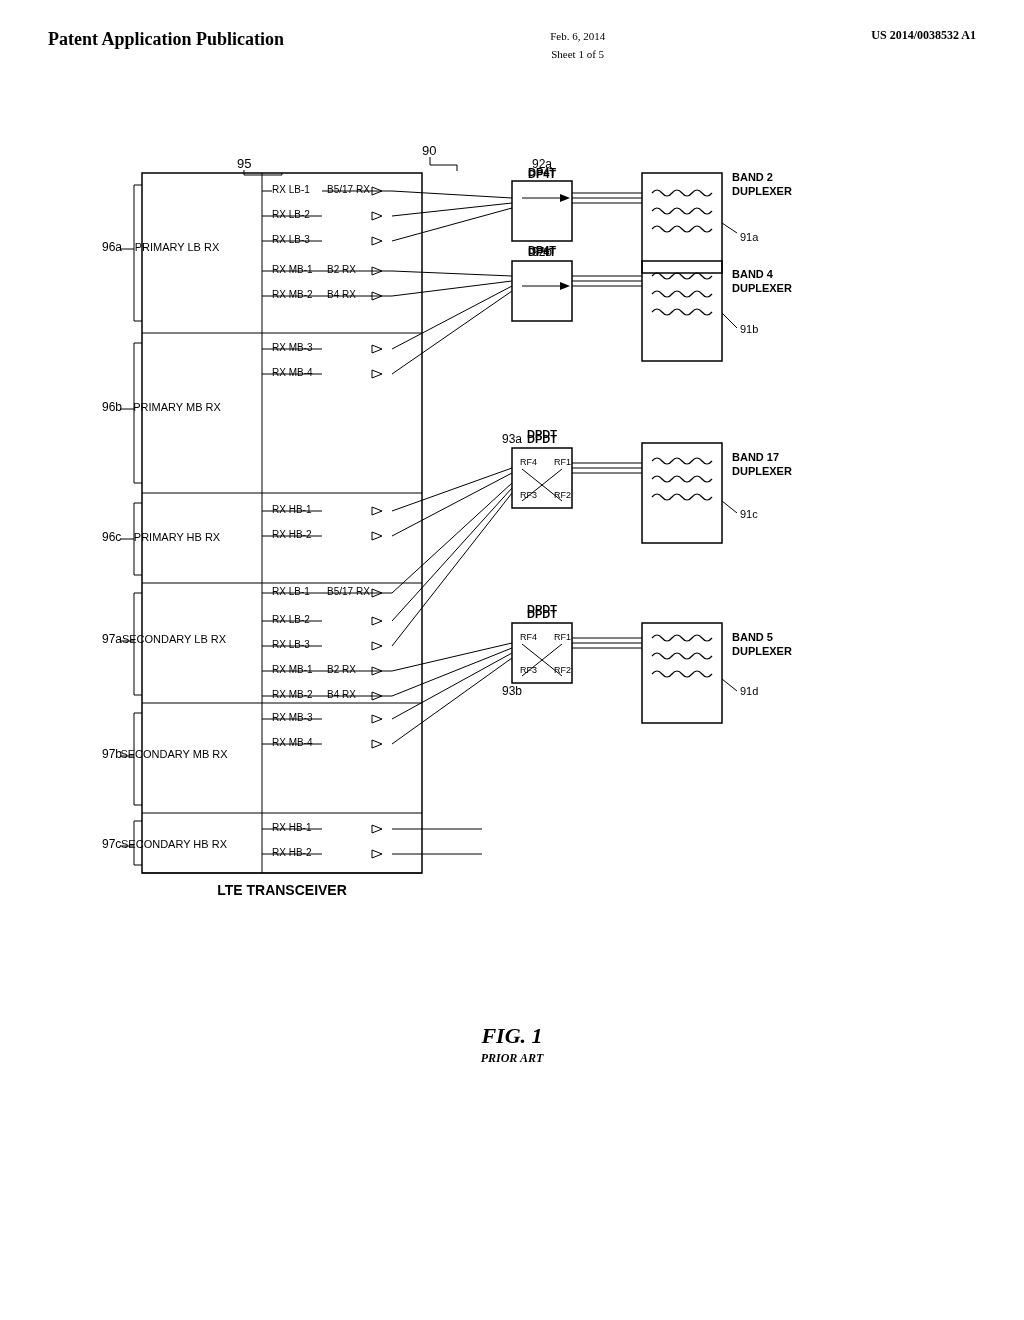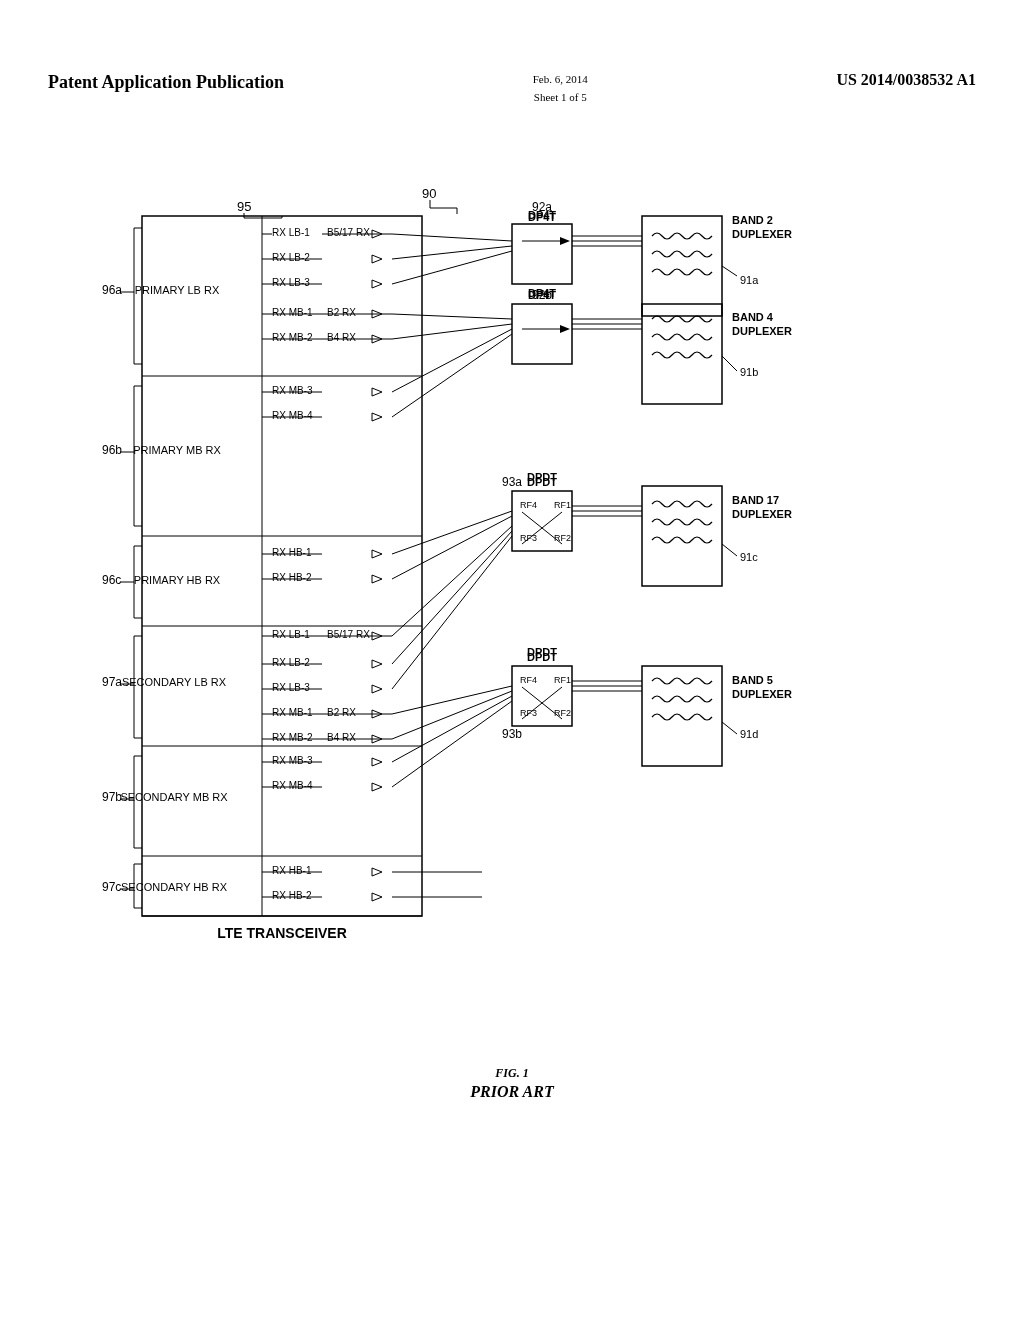--- a/index.html
+++ b/index.html
@@ -10,58 +10,57 @@
       min-height: 1320px;
       position: relative;
       overflow-x: hidden;
     }
     .header {
       display: flex;
       justify-content: space-between;
       align-items: flex-start;
       padding: 28px 48px 10px 48px;
       border-bottom: none;
-      margin-top: 43px;
     }
     .header-left {
       font-size: 18px;
       font-weight: bold;
       max-width: 320px;
       line-height: 1.3;
     }
     .header-center {
       font-size: 11px;
       text-align: center;
       line-height: 1.6;
     }
     .header-right {
-      font-size: 16px;
+      font-size: 12px;
       font-weight: bold;
       text-align: center;
     }
     .diagram-area {
       position: relative;
       margin: 40px auto 0 auto;
       width: 860px;
       height: 900px;
     }
     svg.main-diagram {
       width: 100%;
       height: 100%;
     }
     .fig-label {
       text-align: center;
       margin-top: 10px;
-      font-size: 12px;
+      font-size: 22px;
       font-style: italic;
       font-weight: bold;
     }
     .fig-sublabel {
       text-align: center;
-      font-size: 16px;
+      font-size: 12px;
       font-style: italic;
       font-weight: bold;
       margin-top: 2px;
     }
   </style>
 </head>
 <body>
 
 <div class="header">
   <div class="header-left">Patent Application Publication</div>

